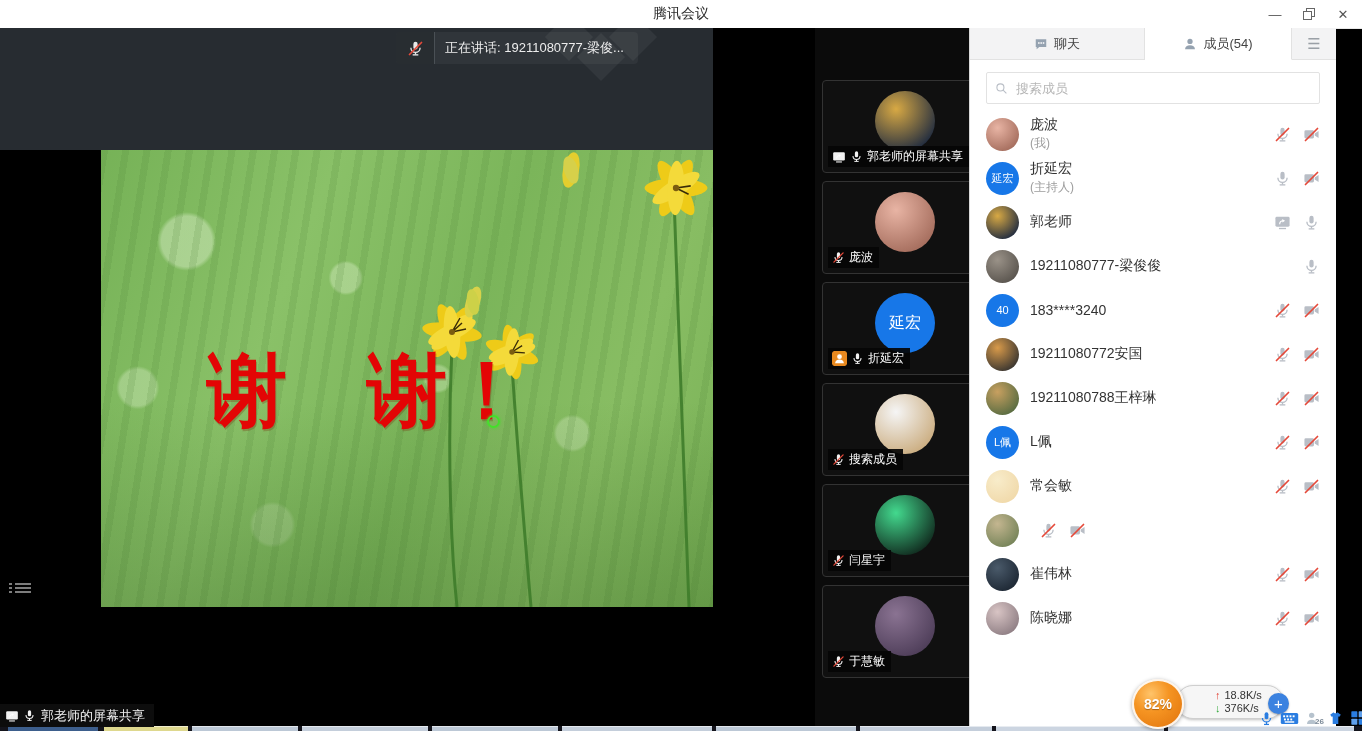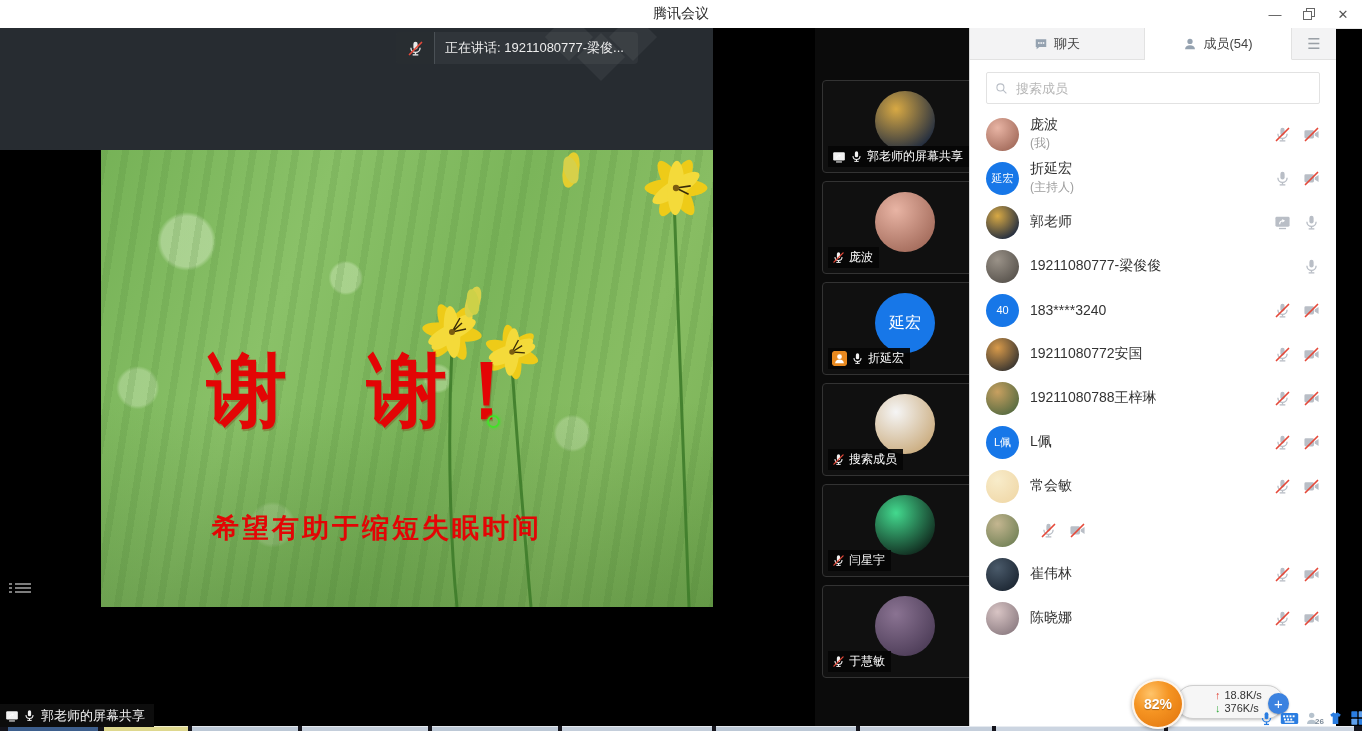--- a/index.html
+++ b/index.html
@@ -181,21 +181,20 @@
         <g transform="translate(372,152)">
           <ellipse rx="7" ry="16" transform="rotate(18)" fill="#d8d24a"></ellipse>
           <ellipse rx="6" ry="13" transform="rotate(-10)" fill="#cdd148"></ellipse>
         </g>
         <g transform="translate(470,20)">
           <ellipse rx="8" ry="18" transform="rotate(12)" fill="#e4ce2e"></ellipse>
           <ellipse rx="7" ry="14" transform="rotate(-16)" fill="#d6d04a"></ellipse>
         </g>
       </svg>
       <div class="slide-title">谢　谢！</div>
-      <div class="slide-sub">希望有助于缩短失眠时间</div>
       <div class="laser-dot"></div>
     </div>
 
     <div class="toast">
       <div class="mic-cell" id="toast-mic">
           <svg width="17" height="17" viewBox="0 0 24 24">
             <rect x="9" y="2.5" width="6" height="11" rx="3" fill="#e8e8e8"></rect>
             <path d="M5.5 11a6.5 6.5 0 0 0 13 0" fill="none" stroke="#e8e8e8" stroke-width="1.9"></path>
             <line x1="12" y1="17.5" x2="12" y2="20.5" stroke="#e8e8e8" stroke-width="1.9"></line>
             <line x1="8" y1="21" x2="16" y2="21" stroke="#e8e8e8" stroke-width="1.9"></line>

